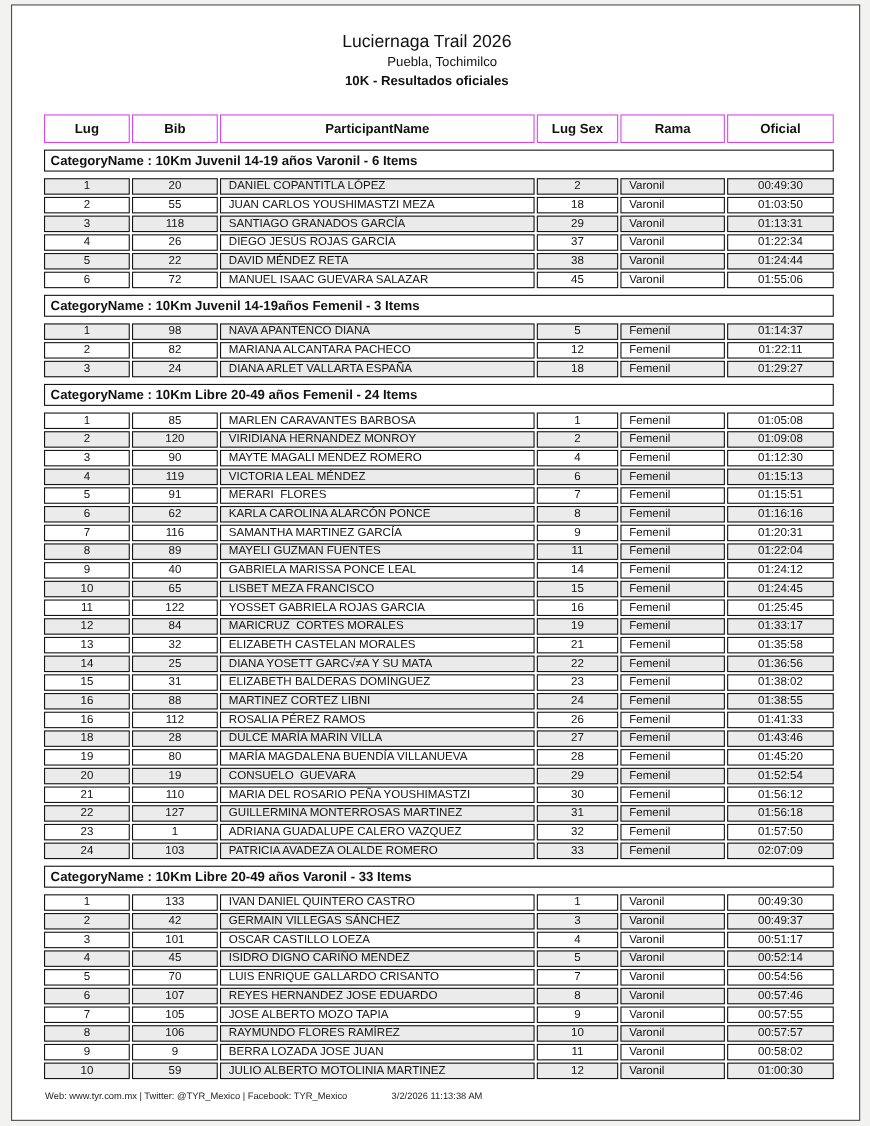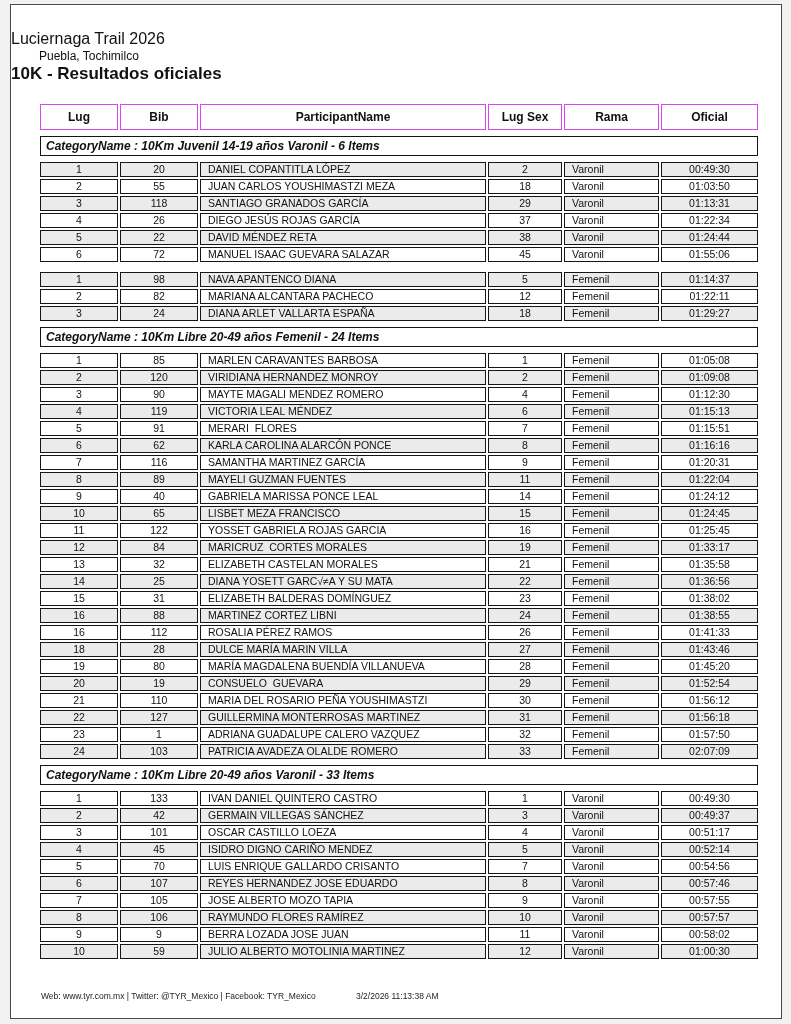--- a/index.html
+++ b/index.html
@@ -8,44 +8,43 @@
     background:#f2f2f1;
     font-family:"Liberation Sans", sans-serif;
     color:#111;
     -webkit-font-smoothing:antialiased;
   }
   .page{
     position:absolute;left:10px;top:4px;right:9px;bottom:5px;
     background:#ffffff;border:1px solid #4a4a4a;
   }
   .titles{
-    position:absolute;top:24px;left:0;right:16px;
+    position:absolute;top:24px;left:0;right:16px;text-align:center;
   }
   .titles .t1{font-size:16px;line-height:19px;font-weight:400;}
   .titles .t2{font-size:12px;line-height:17px;font-weight:400;margin-left:28px;}
   .titles .t3{font-size:12.5px;line-height:17px;font-weight:400;}
-  .titles .t4{font-size:17px;line-height:17px;font-weight:700;}
+  .titles .t4{font-size:12px;line-height:17px;font-weight:700;}
 
   table.results{
     position:absolute;top:97px;left:27px;
     width:716px;
     border-collapse:separate;border-spacing:2px;
     table-layout:fixed;
   }
   table.results th{
     border:1px solid #d946ef;background:#fff;
     font-size:12px;font-weight:700;text-align:center;
     height:24px;padding:0 2px;vertical-align:middle;
   }
   td.band{
     border:1px solid #151515;background:#fff;
     font-size:12px;font-weight:700;text-align:left;
     height:16px;padding:1px 2px 1px 5px;vertical-align:middle;
     white-space:pre;
-    font-style:italic;
   }
   tr.spacer td{border:none;background:transparent;height:2px;padding:0;line-height:0;}
   td.cell{
     border:1px solid #151515;background:#fff;
     font-size:10.5px;height:13px;line-height:13px;
     padding:0 3px;vertical-align:middle;white-space:pre;overflow:hidden;
   }
   td.cell.center{text-align:center;}
   td.cell.left{text-align:left;padding-left:7px;}
   tr.shade td.cell{background:#ebebeb;}
@@ -141,20 +140,23 @@
           <td class="cell center">6</td>
           <td class="cell center">72</td>
           <td class="cell left">MANUEL ISAAC GUEVARA SALAZAR</td>
           <td class="cell center">45</td>
           <td class="cell left">Varonil</td>
           <td class="cell center">01:55:06</td>
         </tr>
         <tr class="spacer">
           <td colspan="6"></td>
         </tr>
+        <tr>
+          <td colspan="6" class="band">CategoryName : 10Km Juvenil 14-19años Femenil - 3 Items</td>
+        </tr>
         <tr class="spacer">
           <td colspan="6"></td>
         </tr>
         <tr class="shade">
           <td class="cell center">1</td>
           <td class="cell center">98</td>
           <td class="cell left">NAVA APANTENCO DIANA</td>
           <td class="cell center">5</td>
           <td class="cell left">Femenil</td>
           <td class="cell center">01:14:37</td>

